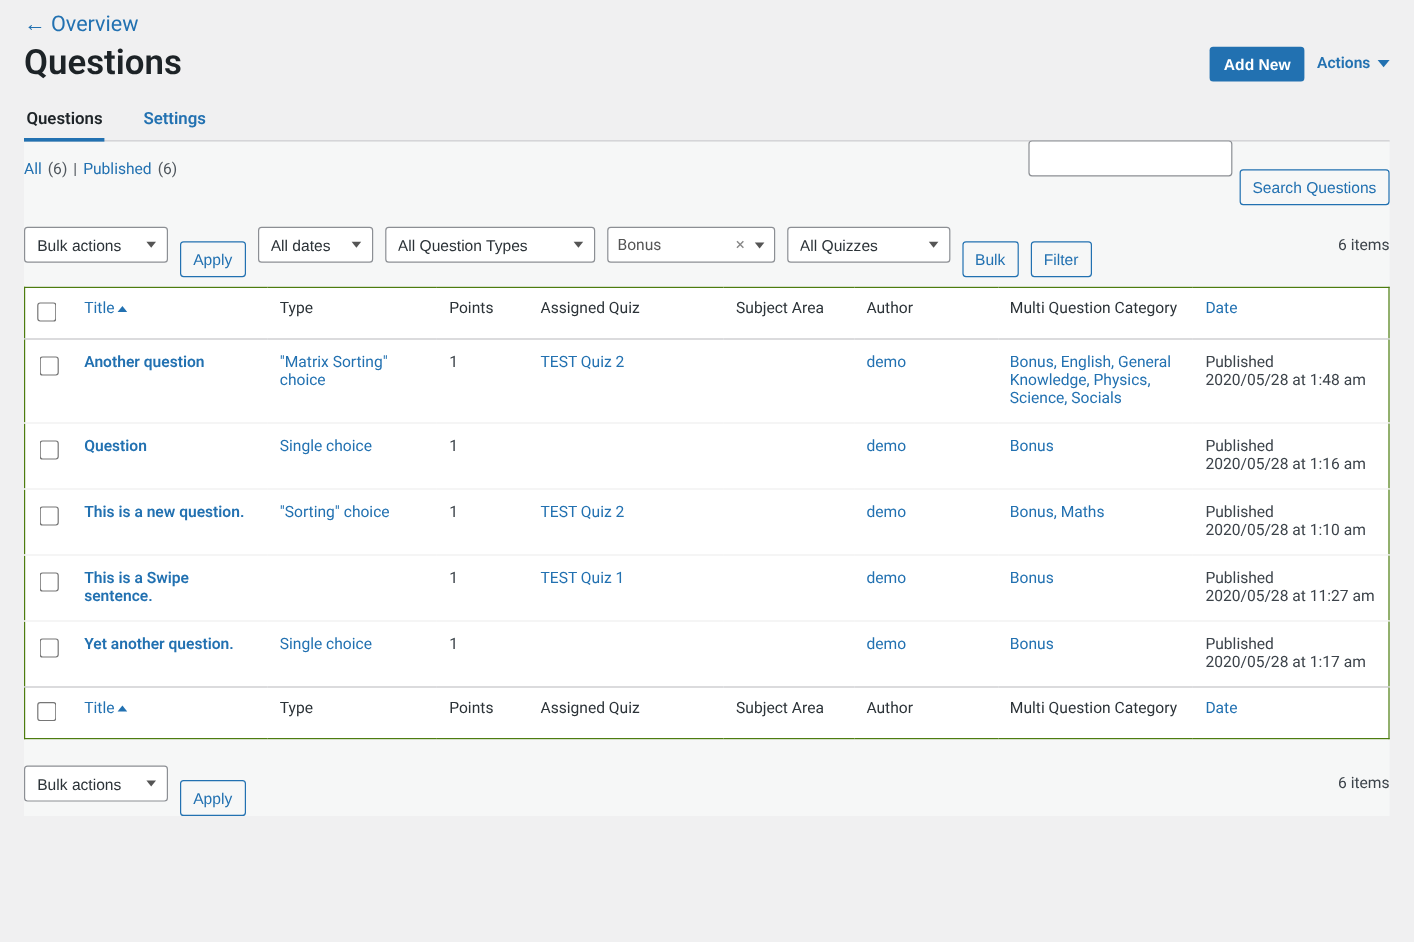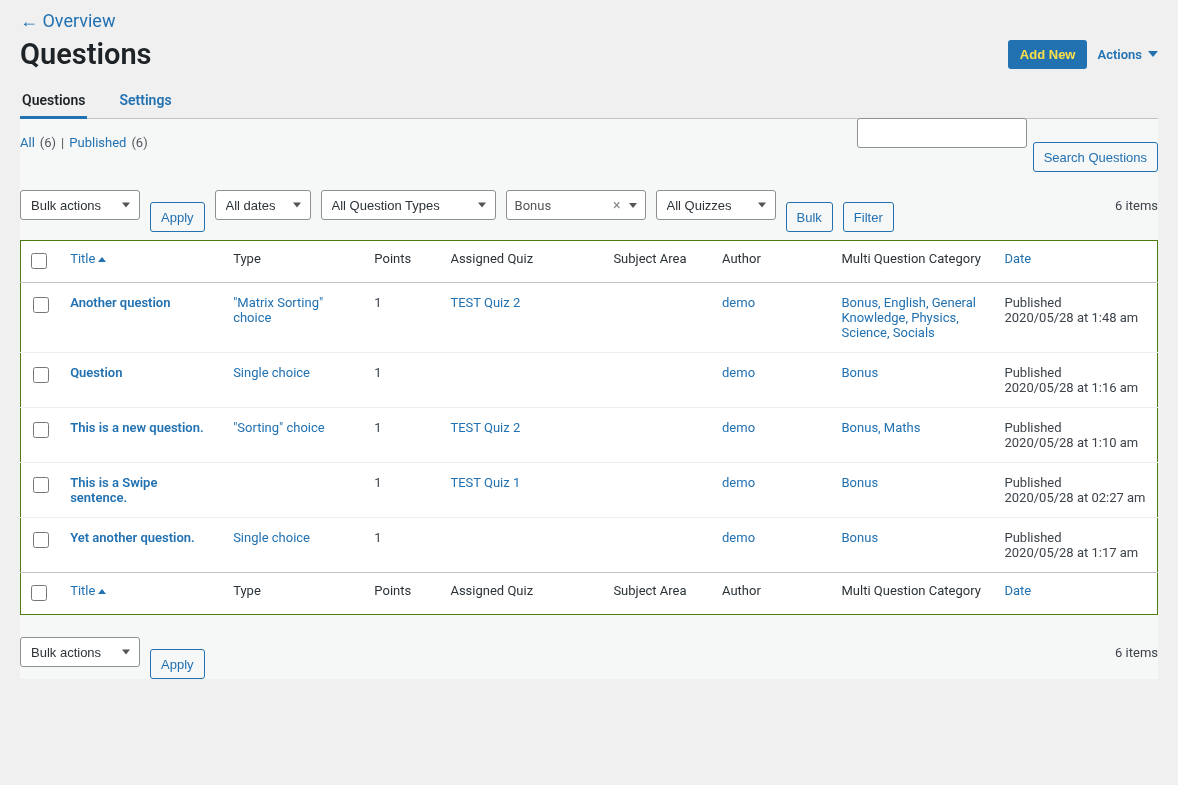--- a/index.html
+++ b/index.html
@@ -21,21 +21,21 @@
   margin-bottom: 12px;
 }
 h1 {
   font-size: 29px;
   font-weight: 600;
   color: #1d2327;
 }
 .header-actions { display: flex; align-items: center; gap: 10px; }
 .btn-primary {
   background: #2271b1;
-  color: #fde047;
+  color: #ffffff;
   border: none;
   padding: 7px 12px;
   border-radius: 3px;
   font-size: 13px;
   font-weight: 600;
   cursor: pointer;
   text-align: right;
 }
 .actions-dropdown {
   color: #2271b1;
@@ -293,21 +293,21 @@
 
     <div class="bonus-select">
       <span>Bonus</span>
       <span style="display:flex;align-items:center;gap:6px">
         <span class="clear-x">×</span>
         <span class="arrow"></span>
       </span>
     </div>
 
     <span class="select-wrap">
-      <select class="select" style="width:120px">
+      <select class="select" style="width:136px">
         <option>All Quizzes</option>
       </select>
     </span>
 
     <button class="btn-secondary">Bulk</button>
     <button class="btn-secondary">Filter</button>
 
     <span class="right">6 items</span>
   </div>
 
@@ -374,21 +374,21 @@
           <td class="cb"><input type="checkbox" style=""></td>
           <td class="title-cell"><a href="#">This is a Swipe sentence.</a></td>
           <td></td>
           <td>1</td>
           <td><a href="#">TEST Quiz 1</a></td>
           <td></td>
           <td><a href="#">demo</a></td>
           <td><a href="#">Bonus</a></td>
           <td>
             <div class="date-status">Published</div>
-            <div>2020/05/28 at 02:27 am</div>
+            <div>2020/05/28 at 11:27 am</div>
           </td>
         </tr>
         <tr>
           <td class="cb"><input type="checkbox" style=""></td>
           <td class="title-cell"><a href="#">Yet another question.</a></td>
           <td><a href="#">Single choice</a></td>
           <td>1</td>
           <td></td>
           <td></td>
           <td><a href="#">demo</a></td>

